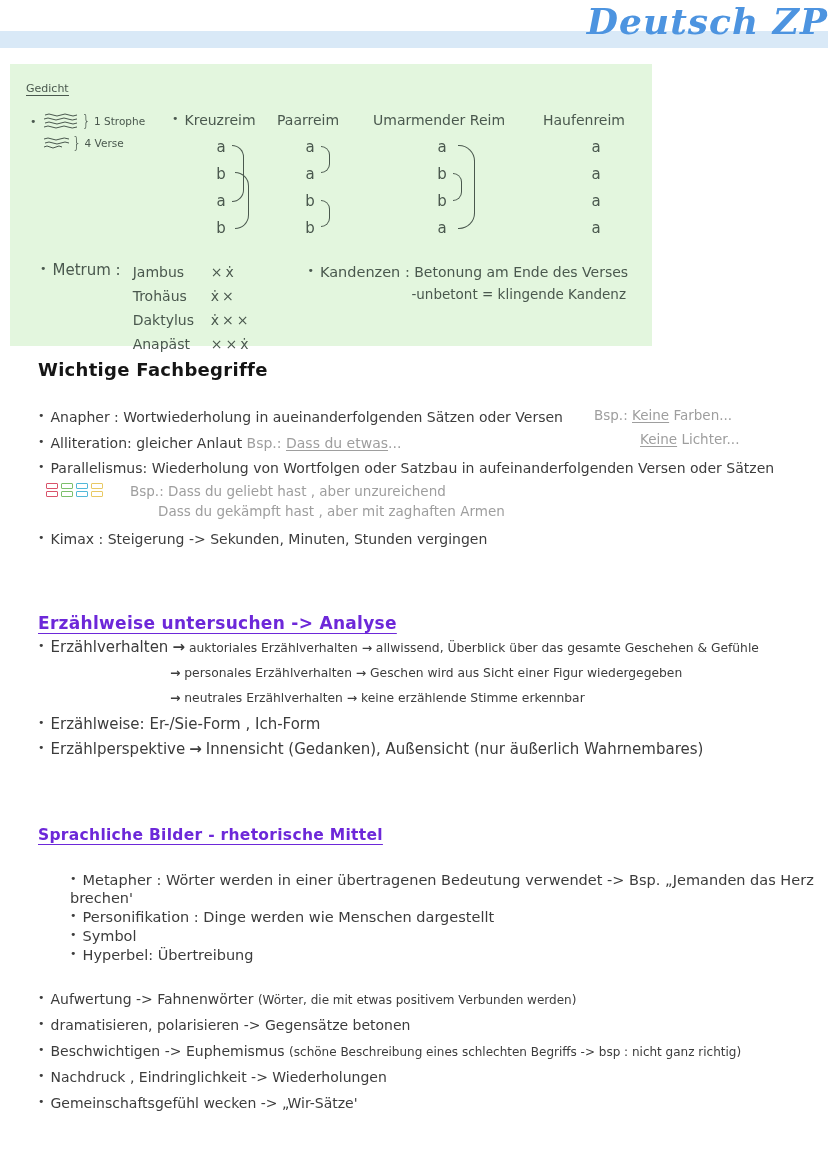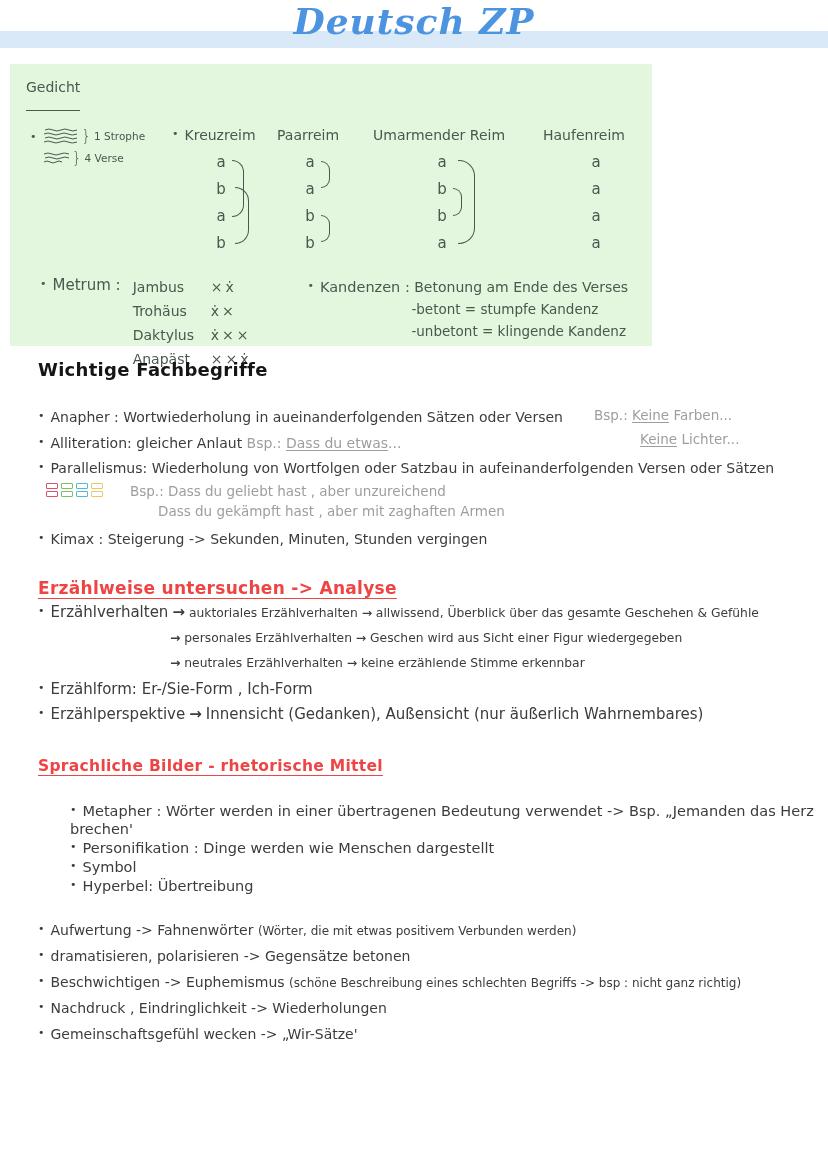--- a/index.html
+++ b/index.html
@@ -2,28 +2,28 @@
 <html><head>
 <meta charset="utf-8">
 <style>
   * { margin:0; padding:0; box-sizing:border-box; }
   html,body { width:828px; height:1171px; background:#ffffff; }
   body { font-family:"DejaVu Sans", sans-serif; color:#3c3c3c; }
   .page { position:relative; width:828px; height:1171px; overflow:hidden; background:#fff; }
 
   
   .title-band { position:absolute; top:31px; left:0; width:828px; height:17px; background:#d9e9f7; }
-  .page-title { position:absolute; top:0; left:0; width:100%; text-align:center;
+  .page-title { position:absolute; top:0; left:0; width:100%; text-align:right;
     font-family:"DejaVu Serif", serif; font-style:italic; font-weight:bold;
     font-size:36px; color:#4d94e0; letter-spacing:1px; }
 
   
   .gedicht-box { position:absolute; left:10px; top:64px; width:642px; height:282px;
     background:#e3f6de; color:#4a584e; padding:13px 16px; }
-  .box-heading { display:inline-block; font-size:14px; border-bottom:1px solid #4a584e; padding-bottom:15px; }
+  .box-heading { display:inline-block; font-size:11px; border-bottom:1px solid #4a584e; padding-bottom:0; }
   .box-row1 { display:flex; margin-top:16px; }
   .bullet { display:inline-block; font-size:11px; vertical-align:3px; margin-right:6px; }
 
   .strophe-block { width:146px; flex:none; padding-left:4px; }
   .sline { display:flex; align-items:center; font-size:10.5px; margin-bottom:4px; }
   .sline svg { display:block; }
   .brace { font-size:15px; margin:0 3px 0 1px; font-weight:300; }
 
   .rhymes { display:flex; flex:1; }
   .rhyme-col { position:relative; }
@@ -68,22 +68,22 @@
   .bsp-right .ex2 { margin-left:46px; }
 
   .pb-row { display:flex; align-items:center; margin:2px 0 0 8px; }
   .pbox-grid { display:grid; grid-template-columns:repeat(4, 13px); grid-auto-rows:7px; gap:1px 2px; }
   .pbox { width:12px; height:6px; border:1px solid; border-radius:1px; background:transparent; }
   .pb-c0 { border-color:#d9536a; } .pb-c1 { border-color:#7cbf6b; }
   .pb-c2 { border-color:#52b8d8; } .pb-c3 { border-color:#e8c964; }
   .pbox-bsp { margin-left:26px; font-size:13.5px; }
   .bsp-line2 { margin-left:120px; font-size:13.5px; line-height:24px; }
 
-  .sec-heading { display:inline-block; font-size:17px; color:#ef4444;
-    text-decoration:underline; text-underline-offset:4px; letter-spacing:0.3px; }
+  .sec-heading { display:inline-block; font-size:17px; color:#6d28d9;
+    text-decoration:underline; text-underline-offset:4px; letter-spacing:0.3px;margin-top:35px; }
   .erz-section { margin-top:27px; }
   .erz-body { }
   .erz-line1 { font-size:15px; line-height:26px; }
   .erz-small { font-size:12.3px; }
   .erz-indent { margin-left:128px; font-size:12.3px; line-height:25px; }
   .arrow-bold { font-weight:bold; margin:0 4px; }
   .erz-plain { font-size:15px; line-height:24px; }
 
   .rhet-section { margin-top:30px; }
   .rhet-heading { font-size:15.5px; }
@@ -207,21 +207,20 @@
               <span class="pattern">ẋ××</span>
             </div>
           <div class="mrow">
               <span class="mname">Anapäst</span>
               <span class="pattern">××ẋ</span>
             </div>
         </div>
       </div>
       <div class="kandenzen">
         <div class="kand-def"><span class="bullet">•</span><span class="term">Kandenzen :</span> <span>Betonung am Ende des Verses</span></div>
-        <div class="kand-sub">-betont = stumpfe Kandenz</div>
         <div class="kand-sub">-unbetont = klingende Kandenz</div>
       </div>
     </div>
   </section>
 
   <main class="content">
 
     <h2 class="fach-heading">Wichtige Fachbegriffe</h2>
 
     <div class="fach-list">
@@ -273,21 +272,21 @@
         <div class="erz-line1">
           <span class="bullet">•</span><span>Erzählverhalten</span><span class="arrow-bold">→</span><span class="erz-small"><span>auktoriales Erzählverhalten</span> <span>→</span> <span>allwissend, Überblick über das gesamte Geschehen &amp; Gefühle</span></span>
         </div>
         <div class="erz-indent">
           <span class="arrow-bold">→</span><span>personales Erzählverhalten</span> <span>→</span> <span>Geschen wird aus Sicht einer Figur wiedergegeben</span>
         </div>
         <div class="erz-indent">
           <span class="arrow-bold">→</span><span>neutrales Erzählverhalten</span> <span>→</span> <span>keine erzählende Stimme erkennbar</span>
         </div>
         <div class="erz-plain">
-          <span class="bullet">•</span><span>Erzählform:</span> <span>Er-/Sie-Form , Ich-Form</span>
+          <span class="bullet">•</span><span>Erzählweise:</span> <span>Er-/Sie-Form , Ich-Form</span>
         </div>
         <div class="erz-plain">
           <span class="bullet">•</span><span>Erzählperspektive</span><span class="arrow-bold">→</span><span>Innensicht (Gedanken), Außensicht (nur äußerlich Wahrnembares)</span>
         </div>
       </div>
     </section>
 
     <section class="rhet-section">
       <h3 class="sec-heading rhet-heading">Sprachliche Bilder - rhetorische Mittel</h3>
 

